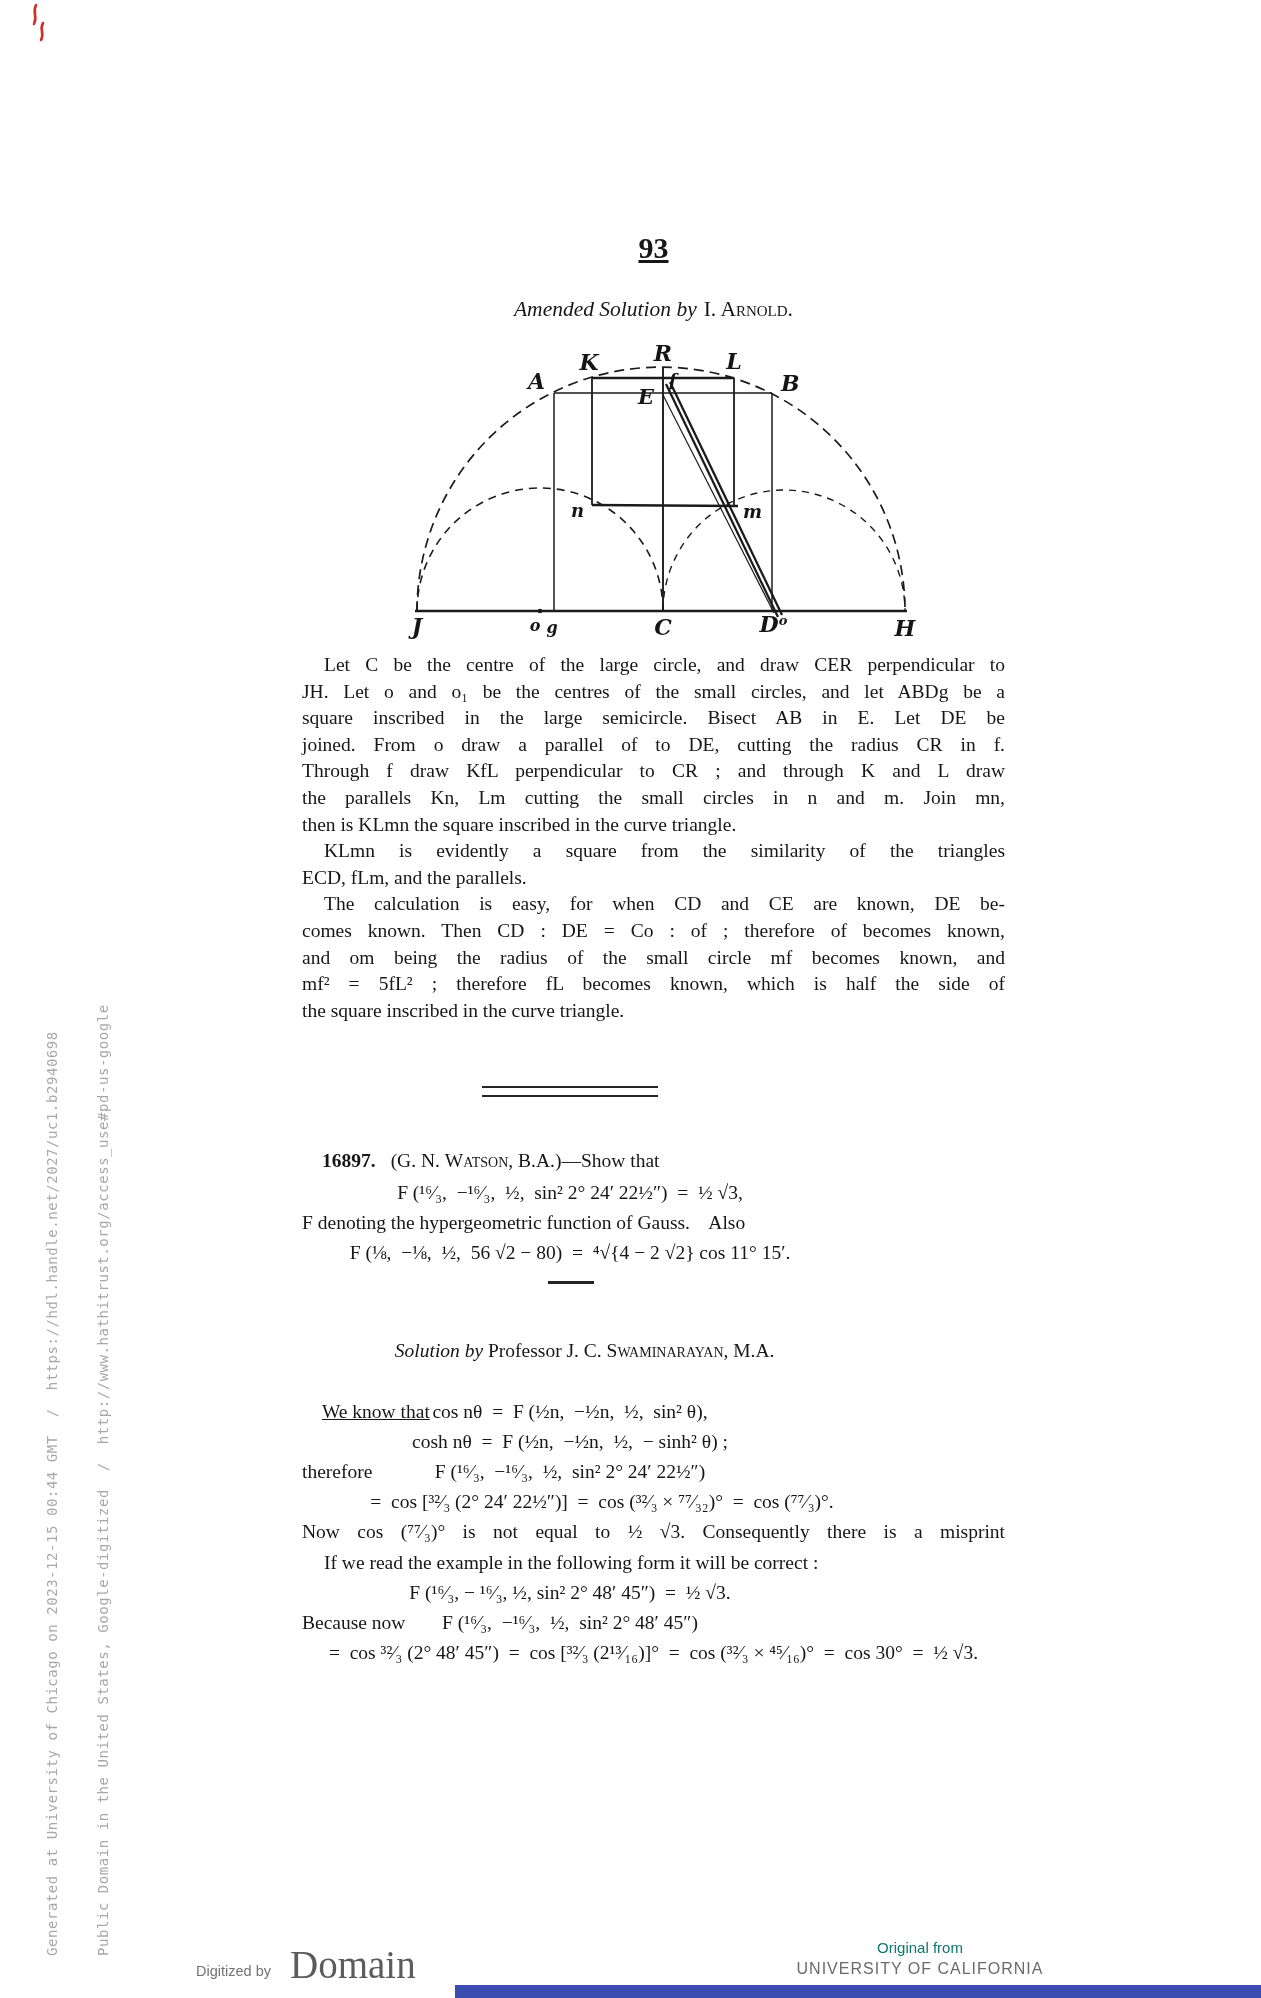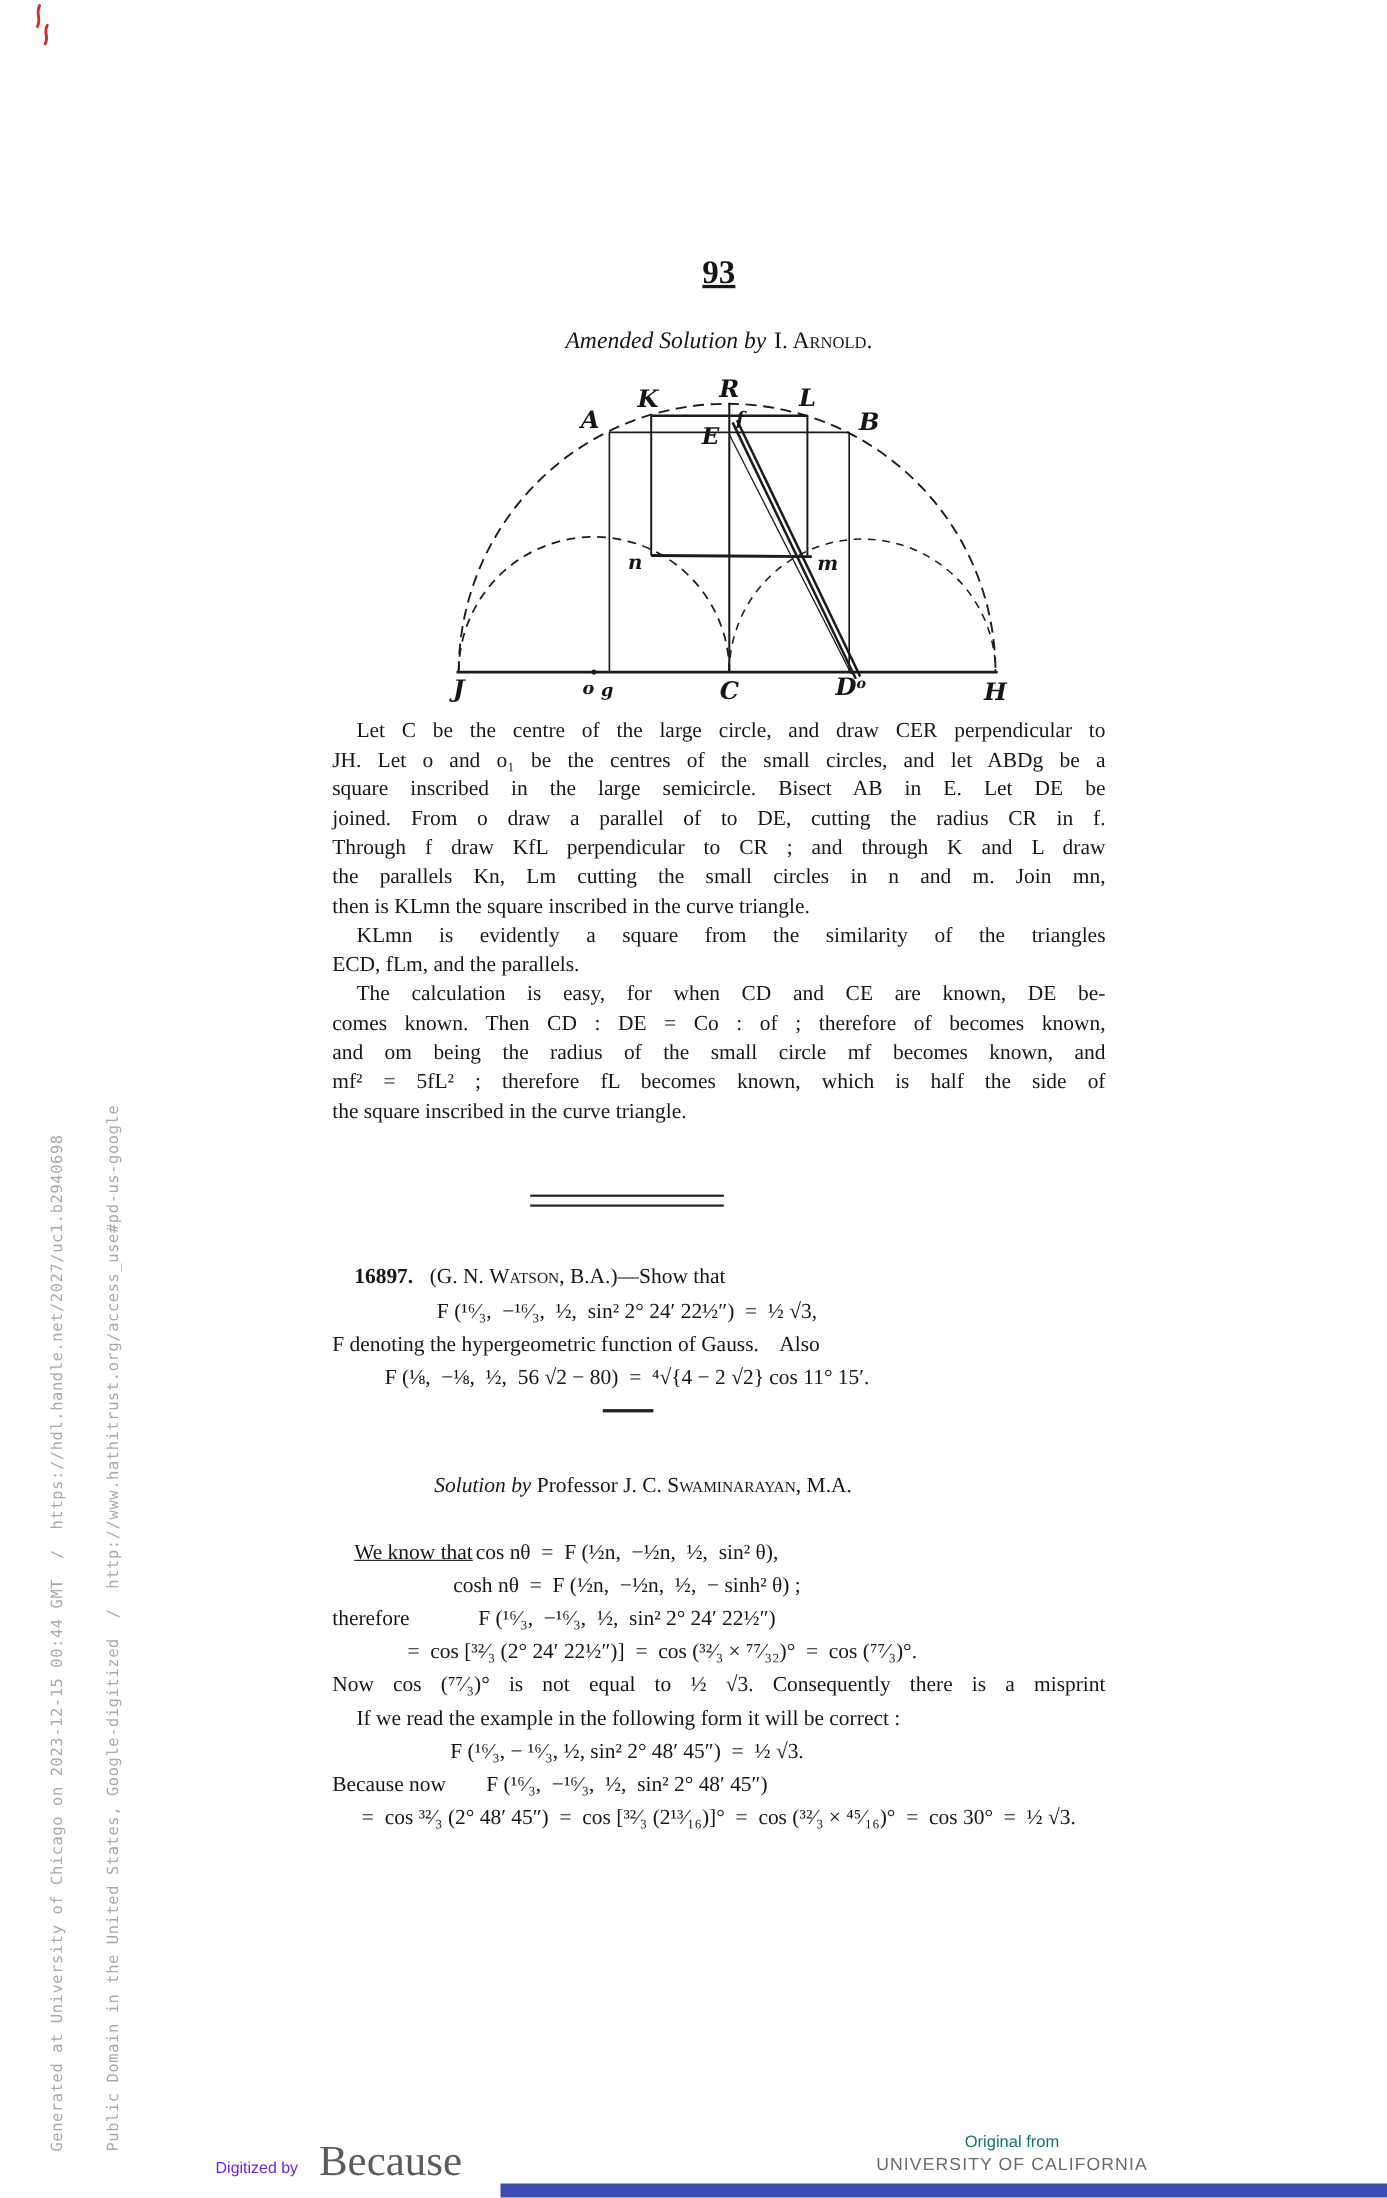--- a/index.html
+++ b/index.html
@@ -46,21 +46,21 @@
   .fml{width:536px;text-align:center;white-space:pre;line-height:33px;}
   .pmid{white-space:pre;line-height:27px;}
 
   .shortrule{position:absolute;left:548px;top:1281px;width:46px;height:2.5px;background:#242424;}
 
   .sol2{position:absolute;left:302px;top:1306px;width:703px;font-size:19.5px;line-height:30.2px;}
   .solhead{width:536px;text-align:center;white-space:pre;}
 
   
   .f-digitized{position:absolute;left:196px;top:1963px;font-family:"Liberation Sans",sans-serif;
-               font-size:14.5px;color:#6d28d9;}
+               font-size:14.5px;color:#737373;}
   .f-google{position:absolute;left:290px;top:1942px;font-family:"Liberation Serif",serif;
             font-size:39px;color:#5c5c5c;}
   .f-origfrom{position:absolute;left:770px;top:1939px;width:300px;text-align:center;
               font-family:"Liberation Sans",sans-serif;font-size:15px;color:#0f766e;}
   .f-inst{position:absolute;left:735px;top:1960px;width:370px;text-align:center;
           font-family:"Liberation Sans",sans-serif;font-size:16px;color:#6a6a6a;letter-spacing:1px;}
 
   .bluebar{position:absolute;left:455px;top:1985px;width:806px;height:13px;background:#3b4db1;}
 </style>
 </head>
@@ -213,19 +213,19 @@
           <span class="ltag">Because now</span>
           <div class="ln al-c" style="width: 536px;">F (¹⁶⁄₃,  −¹⁶⁄₃,  ½,  sin² 2° 48′ 45″)</div>
         </div>
         <div class="tl">
           <div class="ln al-c" style="width: 703px;">=  cos ³²⁄₃ (2° 48′ 45″)  =  cos [³²⁄₃ (2¹³⁄₁₆)]°  =  cos (³²⁄₃ × ⁴⁵⁄₁₆)°  =  cos 30°  =  ½ √3.</div>
         </div>
       </div>
   </div>
 
   <div class="f-digitized">Digitized by</div>
-  <div class="f-google">Because</div>
+  <div class="f-google">Domain</div>
   <div class="f-origfrom">Original from</div>
   <div class="f-inst">UNIVERSITY OF CALIFORNIA</div>
 
   <div class="bluebar" style="background: rgb(59, 77, 177);"></div>
 
 </div>
 
 </body></html>

